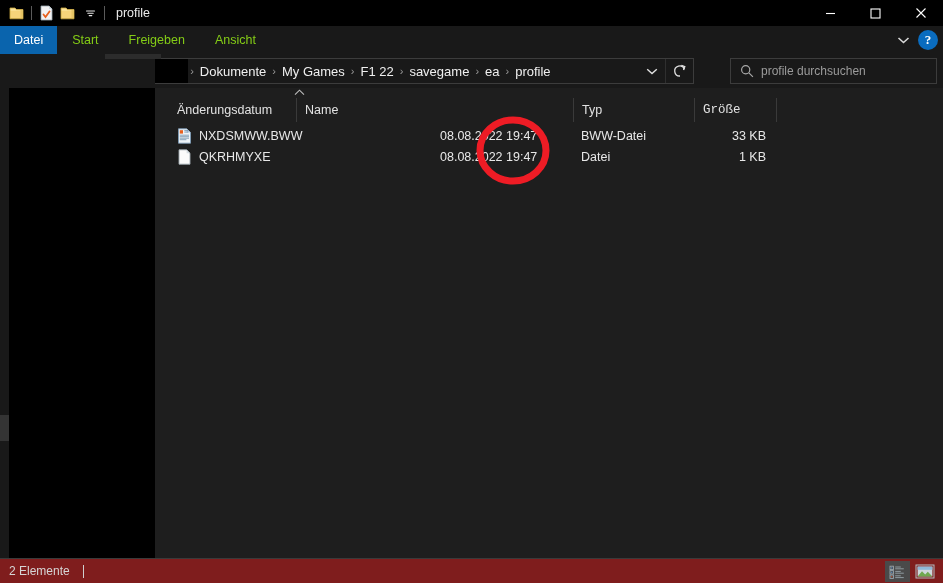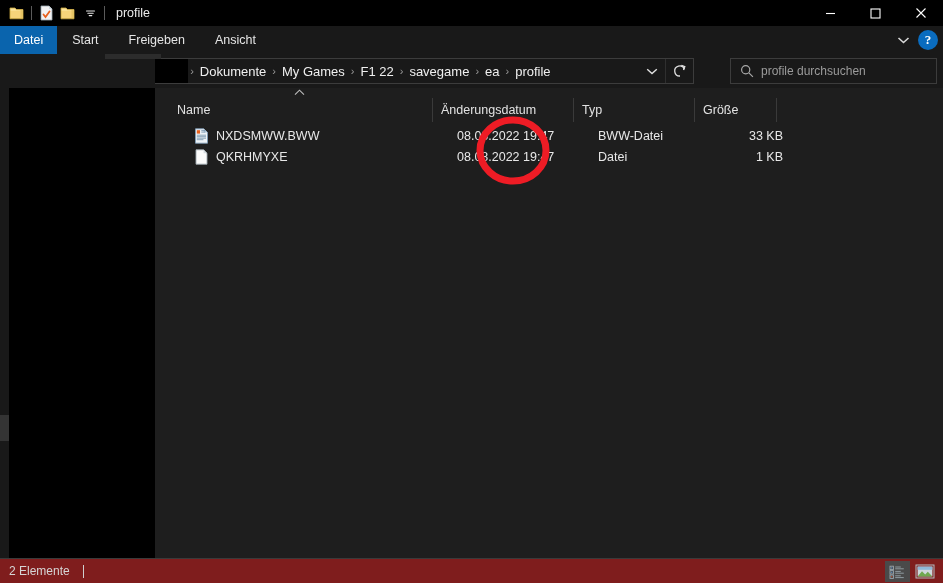--- a/index.html
+++ b/index.html
@@ -51,21 +51,21 @@
   }
 
   
   .ribbon {
     position: absolute; left: 0; top: 26px; width: 943px; height: 28px;
     background: #191919;
   }
   .tabs { display: flex; height: 28px; align-items: stretch; }
   .tab {
     display: flex; align-items: center; justify-content: center;
-    height: 28px; color: #e5e5e5; font-size: 12.5px;
+    height: 28px; color: #84cc16; font-size: 12.5px;
     padding: 0 15px; white-space: nowrap;
   }
   .tab.file {
     background: #0a64ad; color: #fff; min-width: 54px; padding: 0 14px;
   }
   .ribbon-right {
     position: absolute; right: 0; top: 0; height: 28px;
     display: flex; align-items: center; gap: 2px; padding-right: 5px;
   }
   .ribbon-chev {
@@ -177,32 +177,32 @@
     height: 24px; position: relative;
     color: #e2e2e2; font-size: 12.5px;
     display: flex; align-items: center;
     border-left: 1px solid #3a3a3a;
     padding-left: 8px;
   }
   .col:first-child { border-left: none; padding-left: 22px; }
   .col-name  { width: 277px; }
   .col-date  { width: 141px; }
   .col-type  { width: 121px; }
-  .col-size  { width: 82px; }
+  .col-size  { width: 82px; font-family: Liberation Mono, monospace; }
   .col-end {
     width: 1px; height: 24px; background: #3a3a3a;
   }
 
   .rows { position: absolute; left: 0; top: 37px; width: 788px; }
   .row {
     display: flex; align-items: center; height: 21px;
     color: #e8e8e8; font-size: 12.5px;
   }
   .cell { display: flex; align-items: center; height: 21px; overflow: hidden; white-space: nowrap;}
-  .cell-name { width: 277px; padding-left: 22px; gap: 7px; margin-left: 17px;}
+  .cell-name { width: 277px; padding-left: 22px; gap: 7px;}
   .cell-date { width: 141px; padding-left: 8px; }
   .cell-type { width: 121px; padding-left: 8px; }
   .cell-size { width: 82px; padding-right: 10px; justify-content: flex-end; }
 
   .fileicon { width: 15px; height: 16px; flex: 0 0 15px; position: relative; }
 
   
   .statusbar {
     position: absolute; left: 0; bottom: 0; width: 943px; height: 25px;
     background: #7f1d1d;
@@ -392,22 +392,22 @@
 
   <div class="navpane-strip"></div>
   <div class="navpane-tabtop"></div>
   <div class="navpane-gutter"></div>
   <div class="navpane-thumb"></div>
   <div class="navpane"></div>
 
   <div class="filelist">
 
     <div class="colheader">
+      <div class="col col-date">Änderungsdatum</div>
       <div class="col col-name">Name</div>
-      <div class="col col-date">Änderungsdatum</div>
       <div class="col col-type">Typ</div>
       <div class="col col-size">Größe</div>
       <div class="col-end"></div>
     </div>
 
     <div class="rows">
 
       <div class="row">
         <div class="cell cell-name">
           <span class="fileicon">

